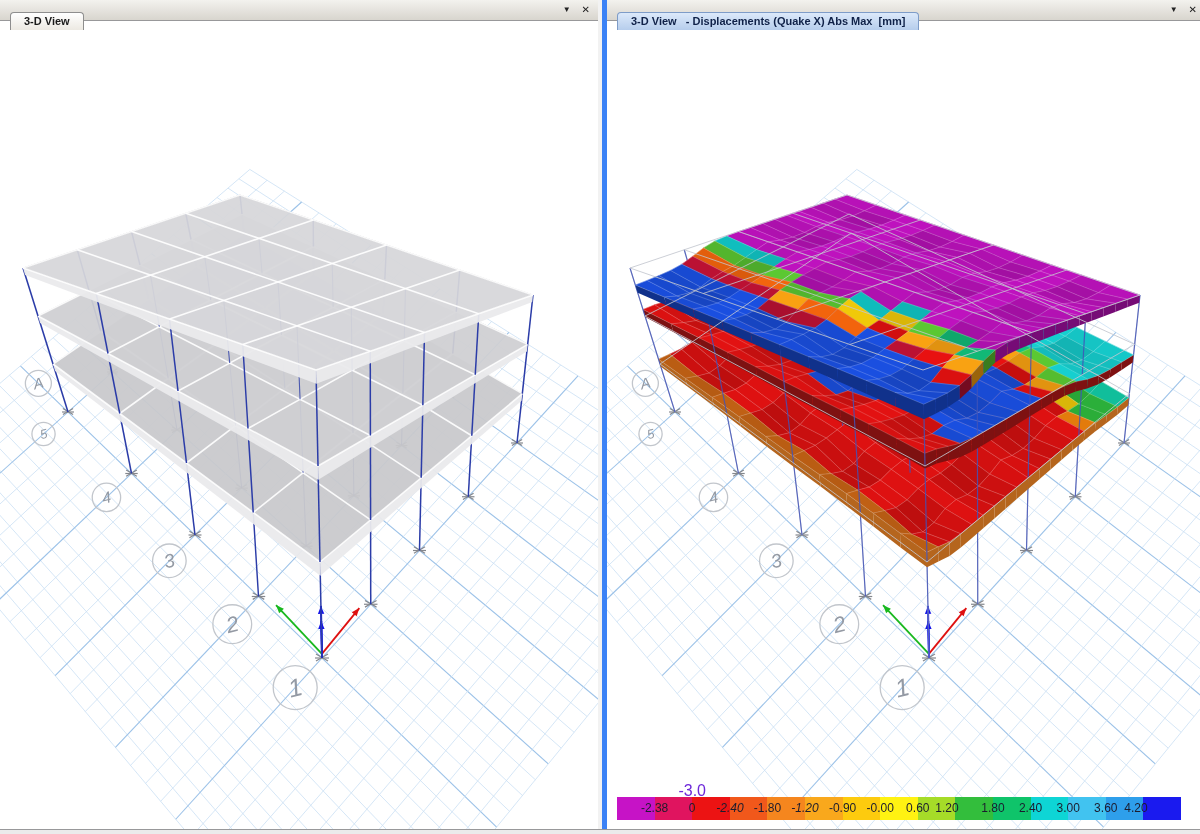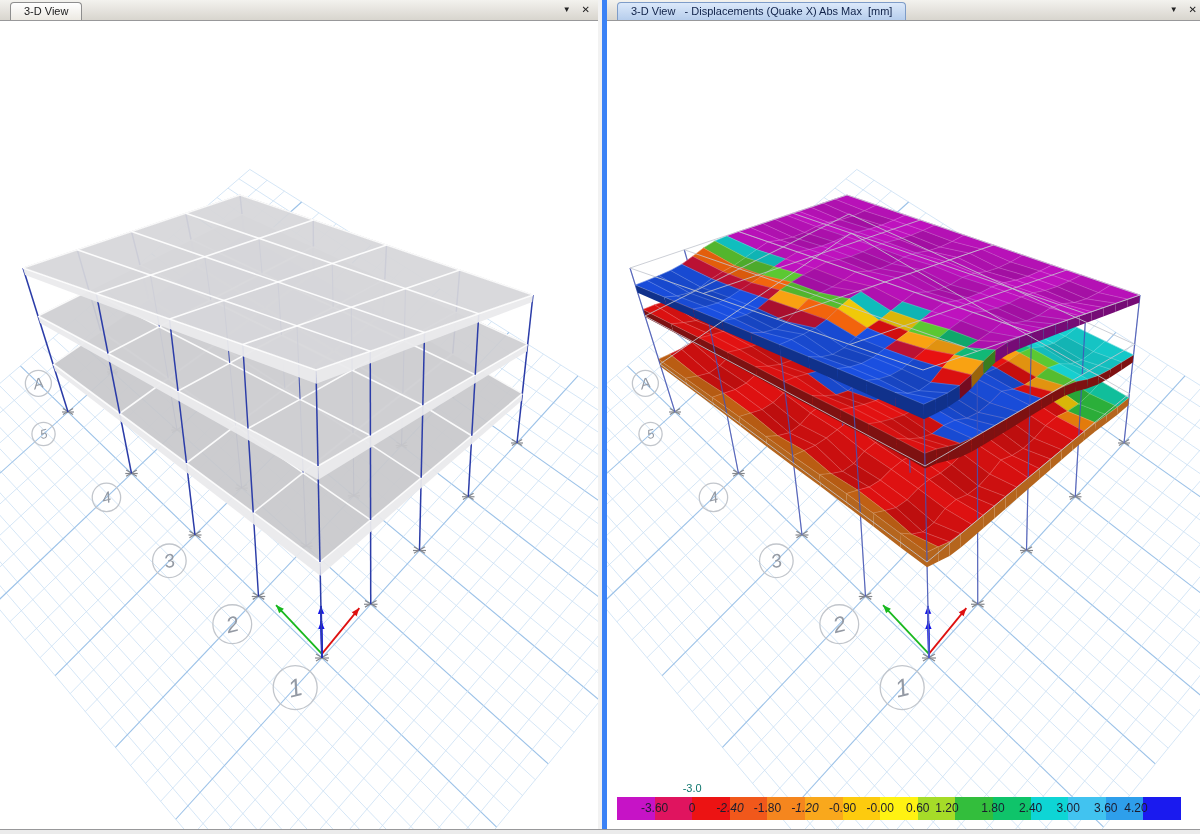--- a/index.html
+++ b/index.html
@@ -2,36 +2,36 @@
 <html><head>
 <meta charset="utf-8">
 <style>
   html,body{margin:0;padding:0;width:1200px;height:834px;overflow:hidden;background:#fff;
             font-family:"Liberation Sans",sans-serif;}
   .panel{position:absolute;top:0;width:598px;height:829px;background:#fff;}
   #panel-left{left:0;border-right:1px solid #8c9096;}
   #panel-right{left:602px;border-left:5px solid #3b82f6;}
   .titlebar{position:absolute;top:0;left:0;right:0;height:20px;
             background:linear-gradient(#f3f2ee,#d8d5ce);border-bottom:1px solid #98989a;z-index:5;}
-  .tab{position:absolute;top:2px;left:10px;height:17px;padding:0 13px;
+  .tab{position:absolute;top:12px;left:10px;height:17px;padding:0 13px;
        border:1px solid #8e8e8e;border-bottom:none;border-radius:4px 4px 0 0;
        background:linear-gradient(#ffffff,#ece9e2);font-size:11px;line-height:17px;color:#1a1a1a;
-       white-space:pre;}
+       white-space:pre;font-weight:bold;}
   .tab.active{background:linear-gradient(#dce9fa,#b6cdec);border-color:#7e9cc8;color:#0f2148;}
   .winbtns{position:absolute;top:2px;right:8px;height:16px;display:flex;gap:11px;align-items:center;z-index:6;}
   .winbtn{font-size:10px;color:#222;cursor:default;line-height:16px;}
   .winbtn.dd{font-size:8px;}
   svg.viewport{position:absolute;top:20px;left:0;}
   .divider{position:absolute;left:598px;top:0;width:4px;height:829px;background:#f2f2f2;z-index:7;}
   .bottombar{position:absolute;left:0;top:829px;width:1200px;height:5px;background:#ebebeb;border-top:1px solid #98989a;z-index:7;}
   #legend{position:absolute;left:617px;top:797px;width:564px;height:23px;z-index:6;}
   #legend .cells{display:flex;width:100%;height:100%;}
   #legend .cell{flex:1 1 0;height:100%;}
   #legend .blabel{position:absolute;top:4px;transform:translateX(-50%);font-size:12px;color:#1c1c2e;white-space:nowrap;}
-  #legend .overflow{position:absolute;top:-15px;transform:translateX(-50%);font-size:11px;color:#0f766e;}
+  #legend .overflow{position:absolute;top:-15px;transform:translateX(-50%);font-size:16px;color:#6d28d9;}
 </style>
 </head>
 <body>
 
 <div class="panel" id="panel-left">
   <div class="titlebar">
     <div class="tab">3-D View</div>
     <div class="winbtns">
       <span class="winbtn dd">▼</span>
       <span class="winbtn">✕</span>
@@ -1509,21 +1509,21 @@
       <div class="cell" style="background: rgb(253, 203, 14);"></div>
       <div class="cell" style="background: rgb(255, 242, 18);"></div>
       <div class="cell" style="background: rgb(166, 220, 40);"></div>
       <div class="cell" style="background: rgb(51, 190, 60);"></div>
       <div class="cell" style="background: rgb(15, 196, 106);"></div>
       <div class="cell" style="background: rgb(14, 213, 213);"></div>
       <div class="cell" style="background: rgb(65, 195, 240);"></div>
       <div class="cell" style="background: rgb(46, 159, 235);"></div>
       <div class="cell" style="background: rgb(26, 26, 239);"></div>
     </div>
-<span class="blabel" style="left: 37.6px;">-3.60</span>
+<span class="blabel" style="left: 37.6px;">-2.38</span>
     <span class="blabel" style="left: 75.2px;">0</span>
     <span class="blabel" style="left: 113px; font-style: italic;">-2.40</span>
     <span class="blabel" style="left: 150.4px;">-1.80</span>
     <span class="blabel" style="left: 188px; font-style: italic;">-1.20</span>
     <span class="blabel" style="left: 225.6px;">-0.90</span>
     <span class="blabel" style="left: 263.2px;">-0.00</span>
     <span class="blabel" style="left: 300.8px;">0.60</span>
     <span class="blabel" style="left: 330px;">1.20</span>
     <span class="blabel" style="left: 376px; text-align: center;">1.80</span>
     <span class="blabel" style="left: 413.6px;">2.40</span>

